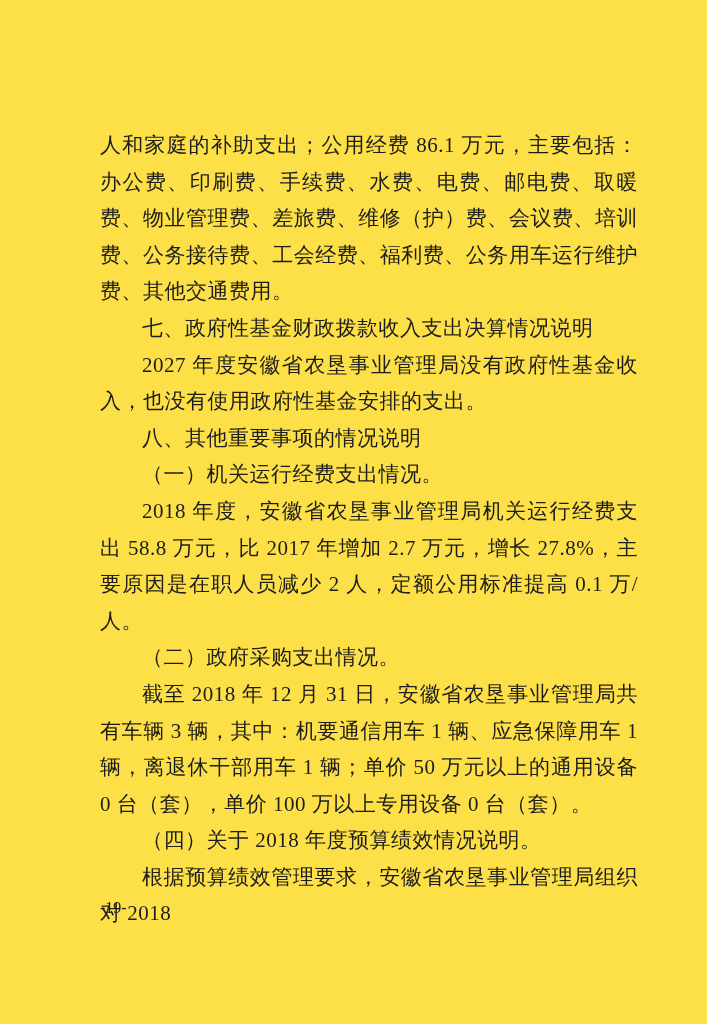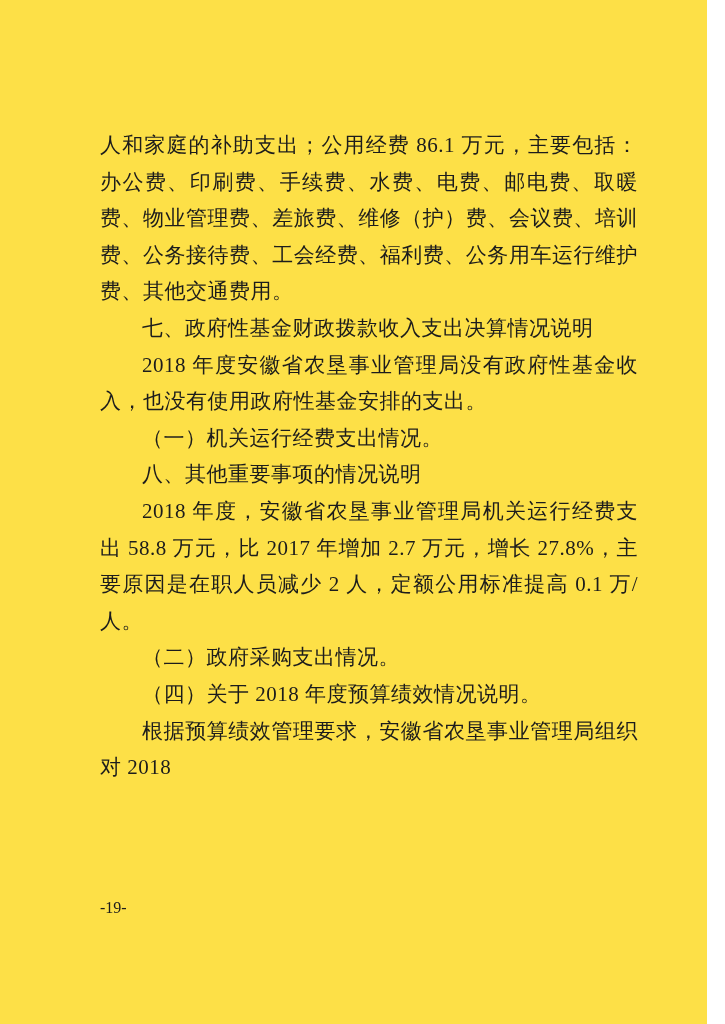--- a/index.html
+++ b/index.html
@@ -50,23 +50,24 @@
     font-family: "Liberation Serif", "DejaVu Serif", serif;
   }
 </style>
 </head>
 <body>
 
 <div class="page">
   <div class="text-col">
     <p class="para body">人和家庭的补助支出；公用经费 86.1 万元，主要包括：办公费、印刷费、手续费、水费、电费、邮电费、取暖费、物业管理费、差旅费、维修（护）费、会议费、培训费、公务接待费、工会经费、福利费、公务用车运行维护费、其他交通费用。</p>
     <p class="para heading">七、政府性基金财政拨款收入支出决算情况说明</p>
-    <p class="para body indent">2018 年度安徽省农垦事业管理局没有政府性基金收入，也没有使用政府性基金安排的支出。</p>
+    <p class="para body indent">2027 年度安徽省农垦事业管理局没有政府性基金收入，也没有使用政府性基金安排的支出。</p>
+    <p class="para heading">八、其他重要事项的情况说明</p>
     <p class="para heading">（一）机关运行经费支出情况。</p>
-    <p class="para heading">八、其他重要事项的情况说明</p>
     <p class="para body indent">2018 年度，安徽省农垦事业管理局机关运行经费支出 58.8 万元，比 2017 年增加 2.7 万元，增长 27.8%，主要原因是在职人员减少 2 人，定额公用标准提高 0.1 万/人。</p>
     <p class="para heading">（二）政府采购支出情况。</p>
+    <p class="para body indent">截至 2018 年 12 月 31 日，安徽省农垦事业管理局共有车辆 3 辆，其中：机要通信用车 1 辆、应急保障用车 1 辆，离退休干部用车 1 辆；单价 50 万元以上的通用设备 0 台（套），单价 100 万以上专用设备 0 台（套）。</p>
     <p class="para heading">（四）关于 2018 年度预算绩效情况说明。</p>
     <p class="para body indent">根据预算绩效管理要求，安徽省农垦事业管理局组织对 2018</p>
   </div>
 
   <div class="footer">-19-</div>
 </div>
 
 </body></html>

